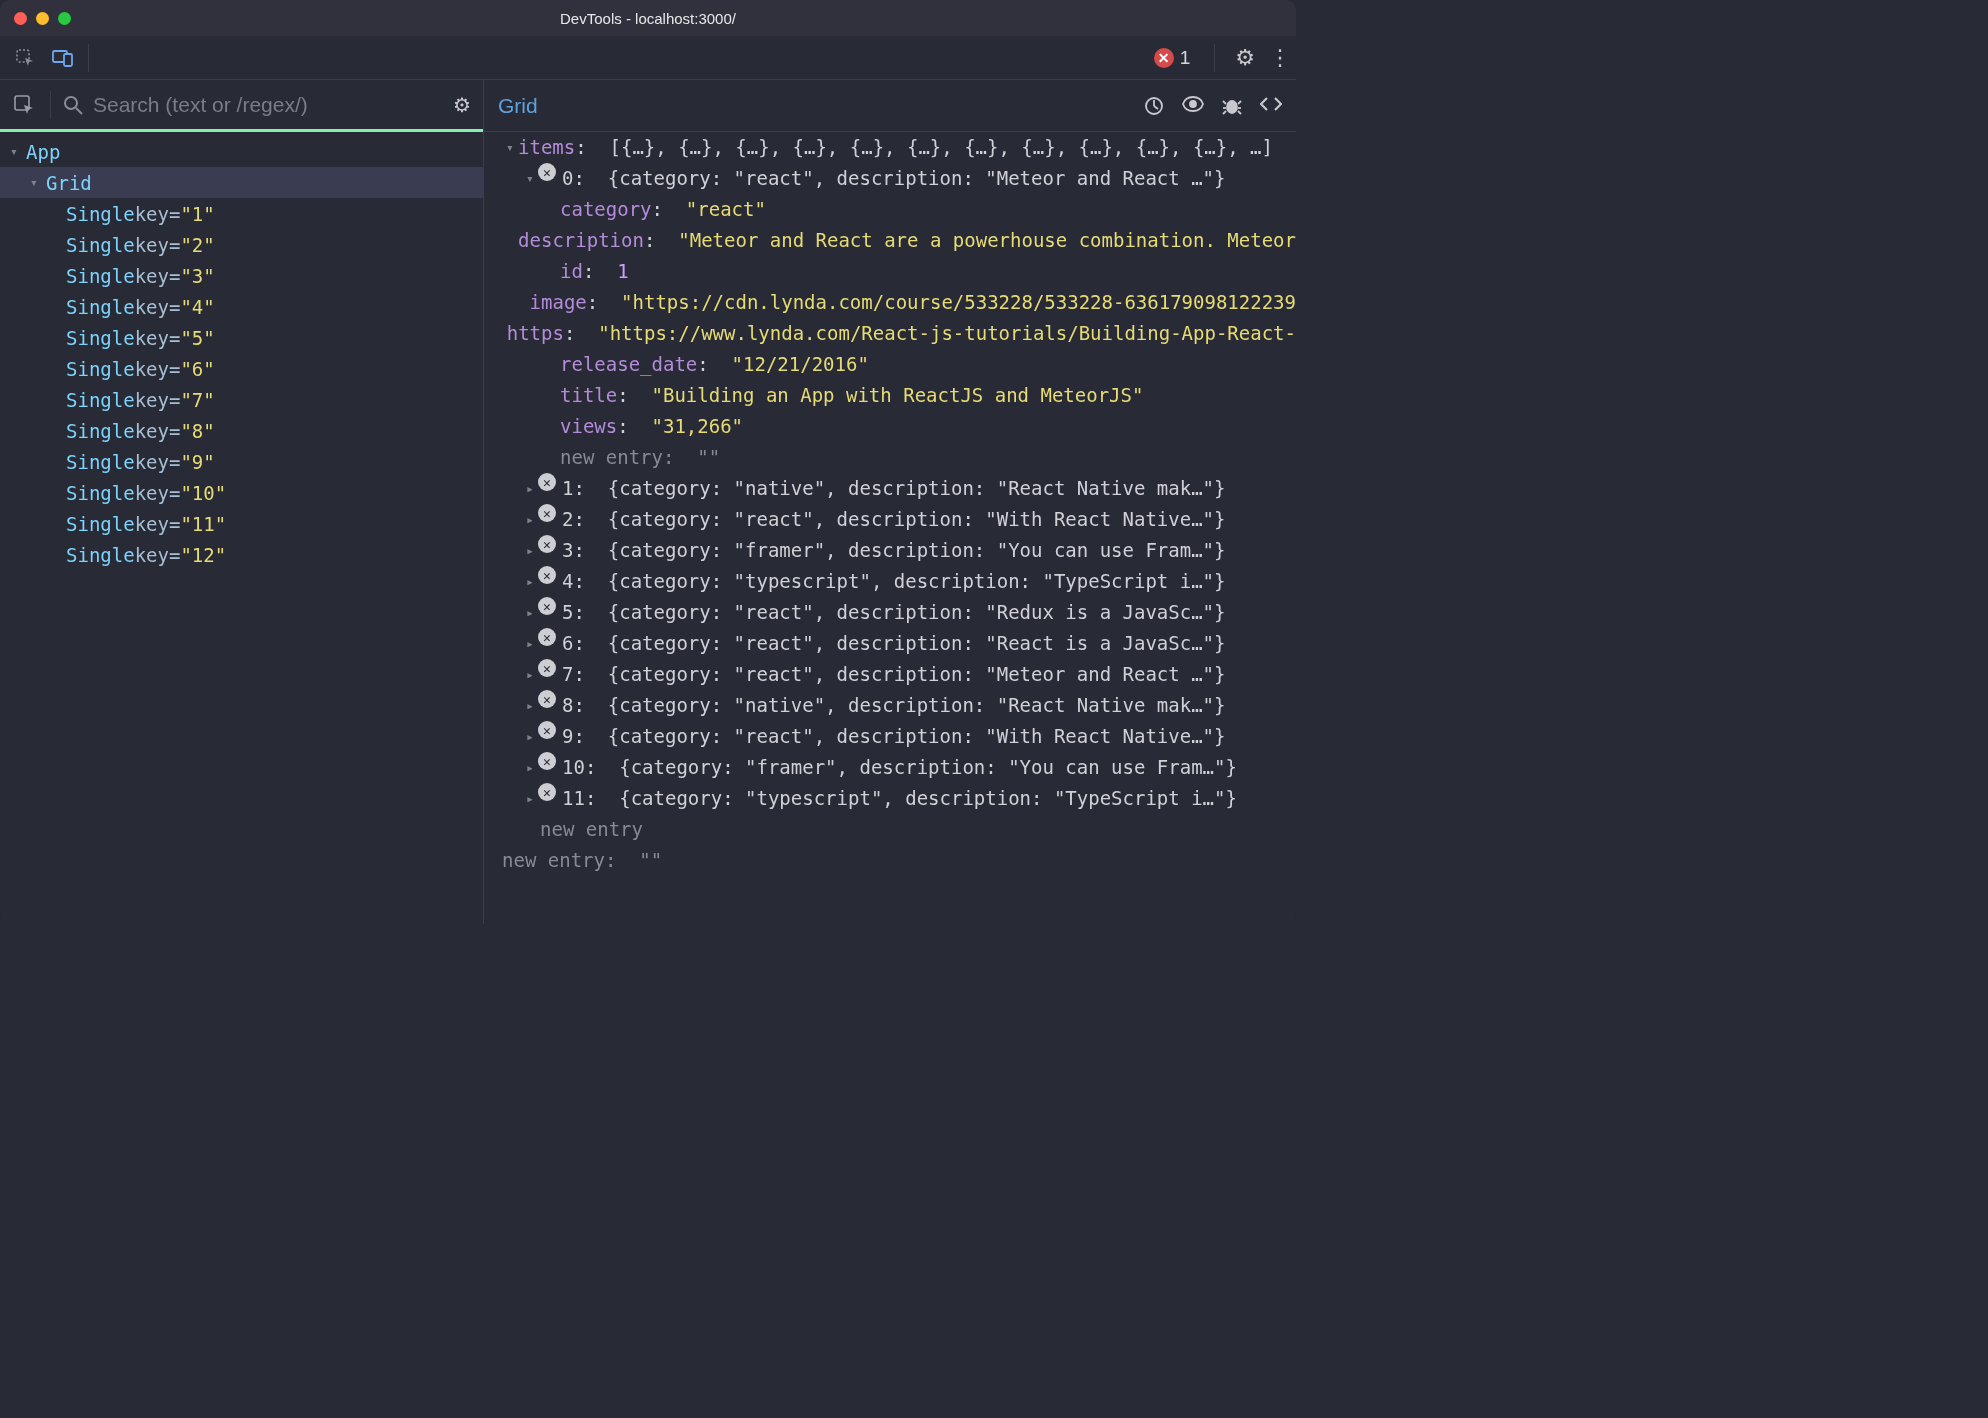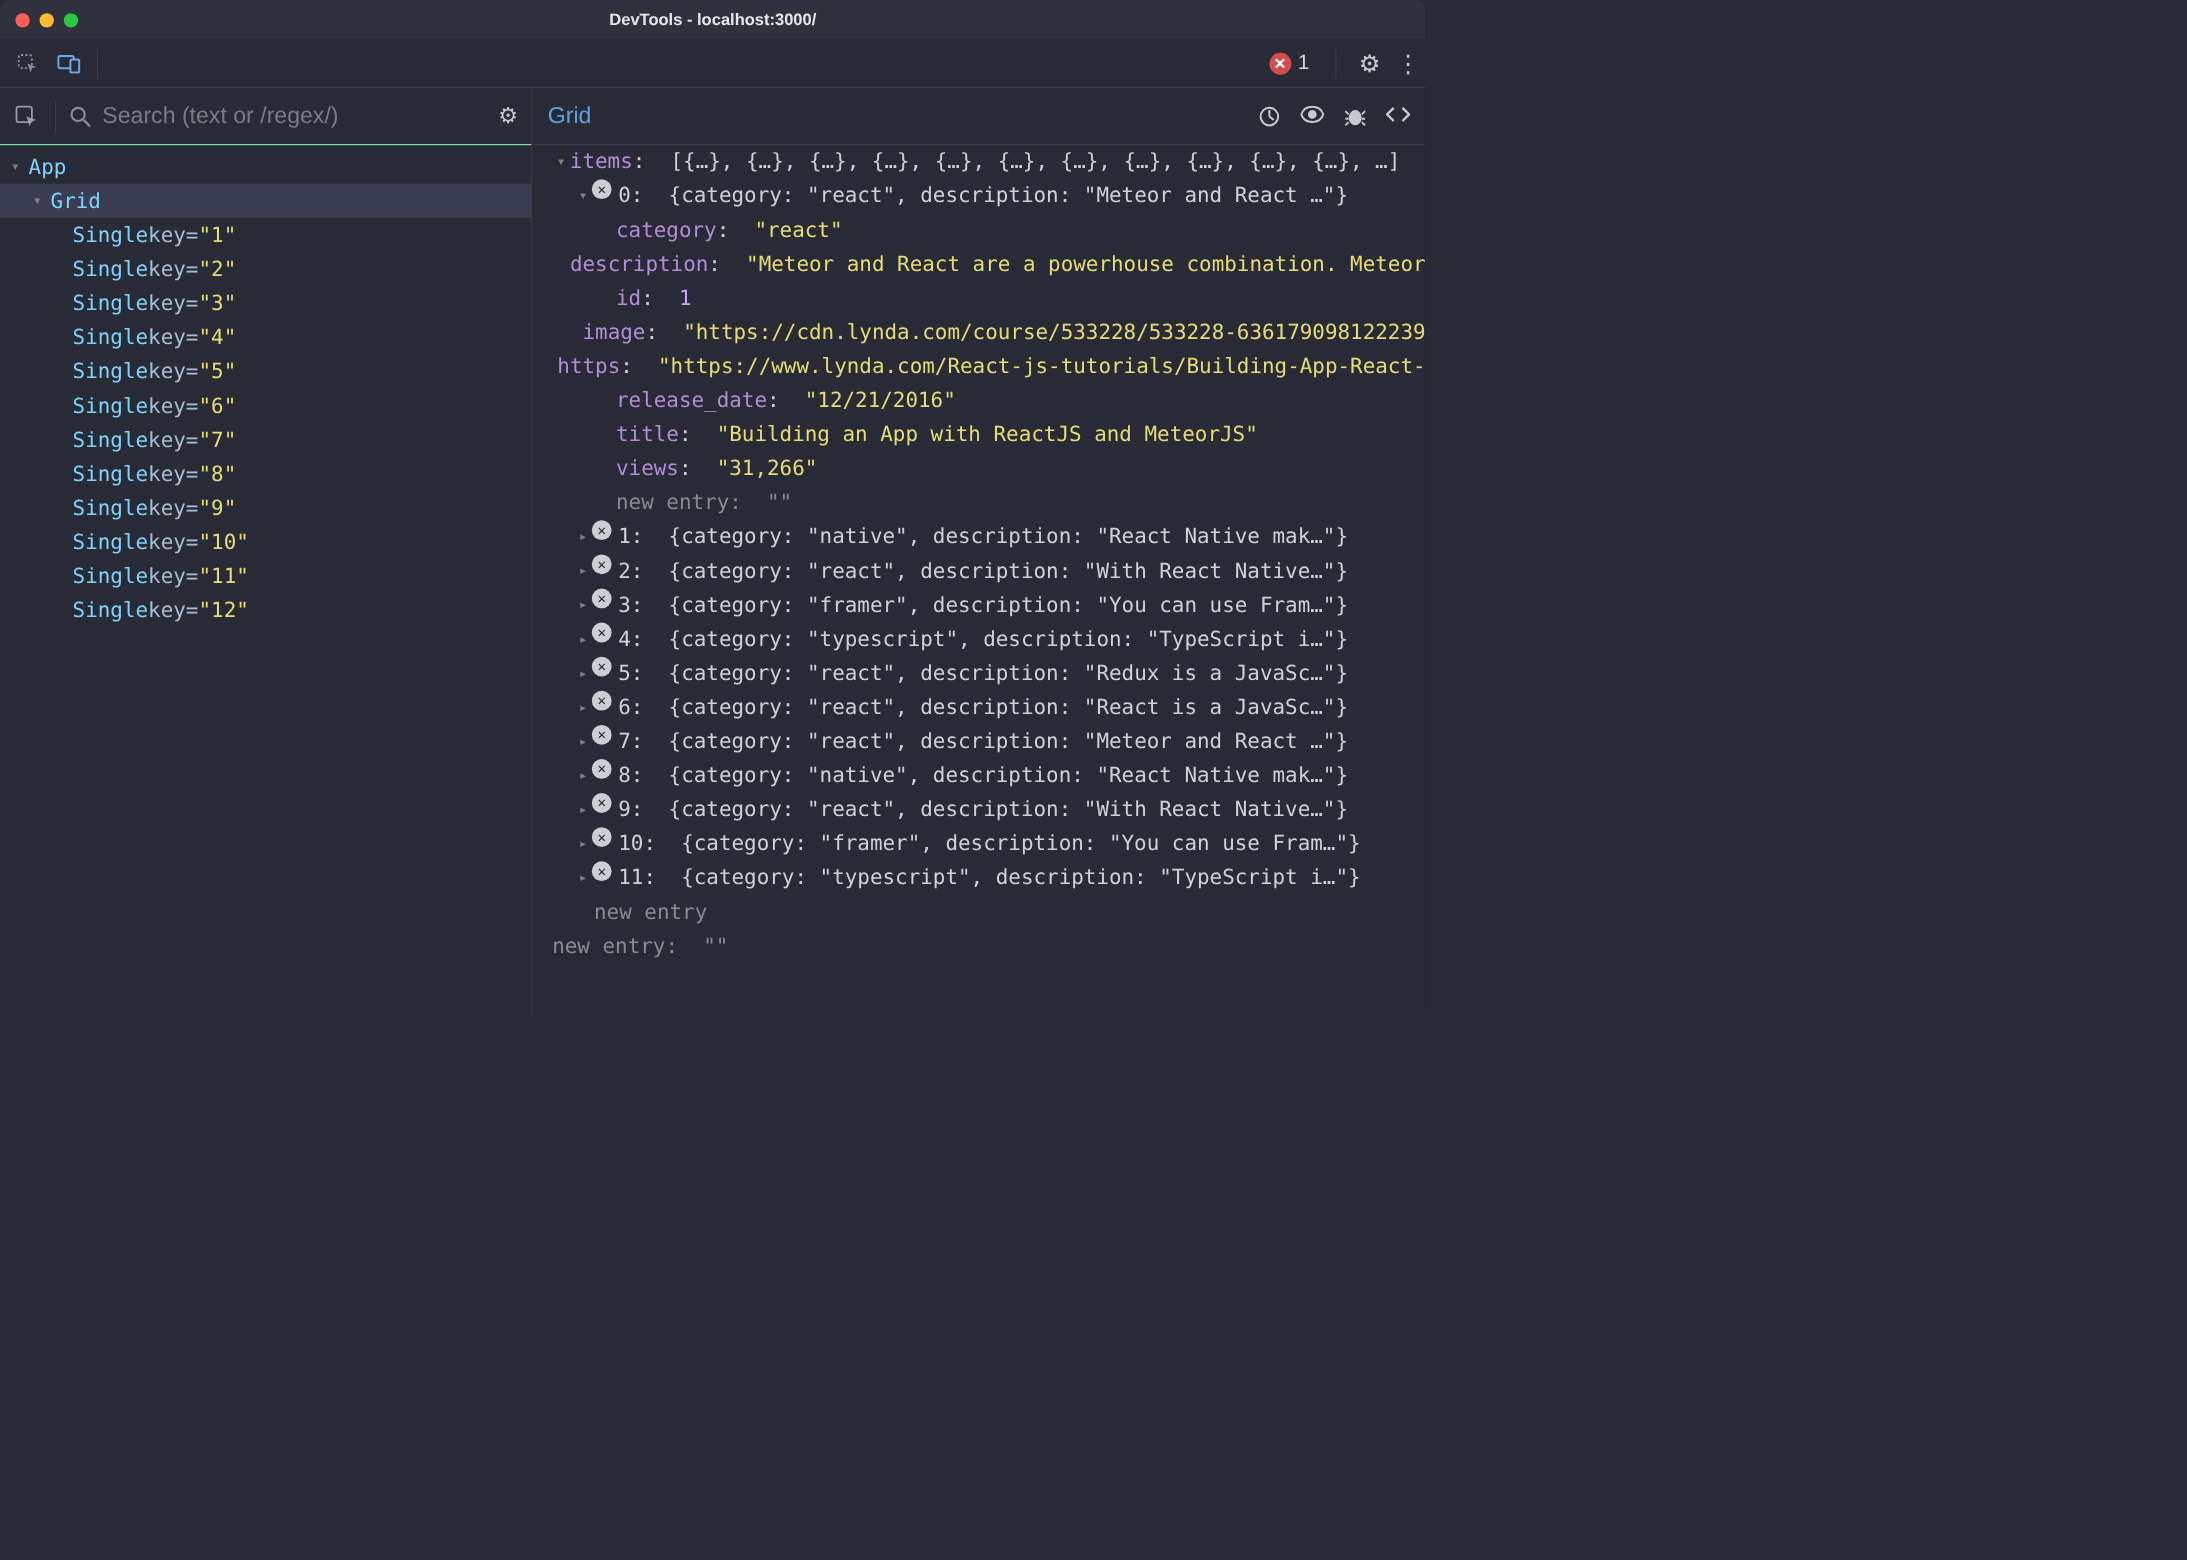--- a/index.html
+++ b/index.html
@@ -36,21 +36,21 @@
   }
   .tl { width: 13px; height: 13px; border-radius: 50%; }
   .tl.red { background: #ff5f57; }
   .tl.yellow { background: #febc2e; }
   .tl.green { background: #28c840; }
   .title {
     position: absolute;
     left: 0; right: 0;
     text-align: center;
     font-size: 15px;
-    font-weight: 700;
+    font-weight: 400;
     color: #e8e8e8;
     pointer-events: none;
   }
   
   .tabbar {
     height: 44px;
     background: #282a36;
     display: flex;
     align-items: center;
     border-bottom: 1px solid #3c3d4a;
@@ -91,21 +91,21 @@
   .err-count { color:#d5d5da; font-size:19px; margin-right:4px;}
   .gear { font-size:22px; color:#c8c8ce; }
   .kebab { font-size:22px; color:#c8c8ce; letter-spacing:-1px;}
   
   .main { flex: 1; display: flex; overflow: hidden; }
   .left-pane { width: 484px; background:#282a36; border-right:1px solid #3c3d4a; display:flex; flex-direction:column; }
   .right-pane { flex:1; background:#282a36; overflow:hidden; display:flex; flex-direction:column;}
   
   .left-sub {
     height: 52px; display:flex; align-items:center; padding: 0 10px;
-    border-bottom: 1px solid #86efac;
+    border-bottom: 3px solid #86efac;
     gap: 10px;
   }
   .inspect-icon { color:#8e909b; font-size:20px; width:28px; display:flex; justify-content:center;}
   .sub-divider { width:1px; height:28px; background:#3c3d4a; margin:0 2px;}
   .search-wrap { flex:1; display:flex; align-items:center; gap:10px; color:#7b7c86; }
   .search-icon { font-size:20px; }
   .search-input {
     flex:1; background:transparent; border:none; outline:none;
     color:#ccc; font-size:21px;
   }

